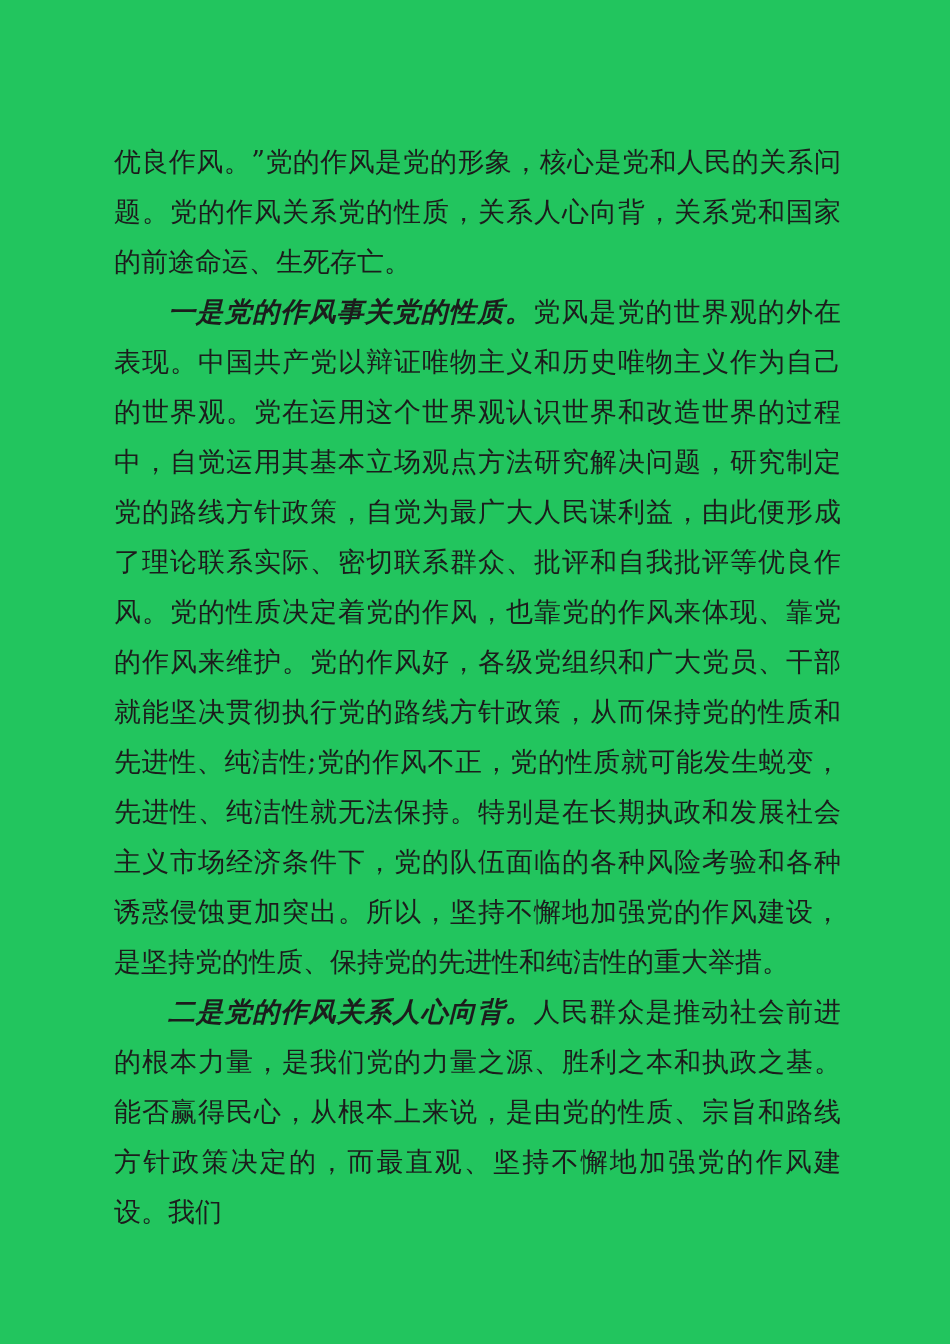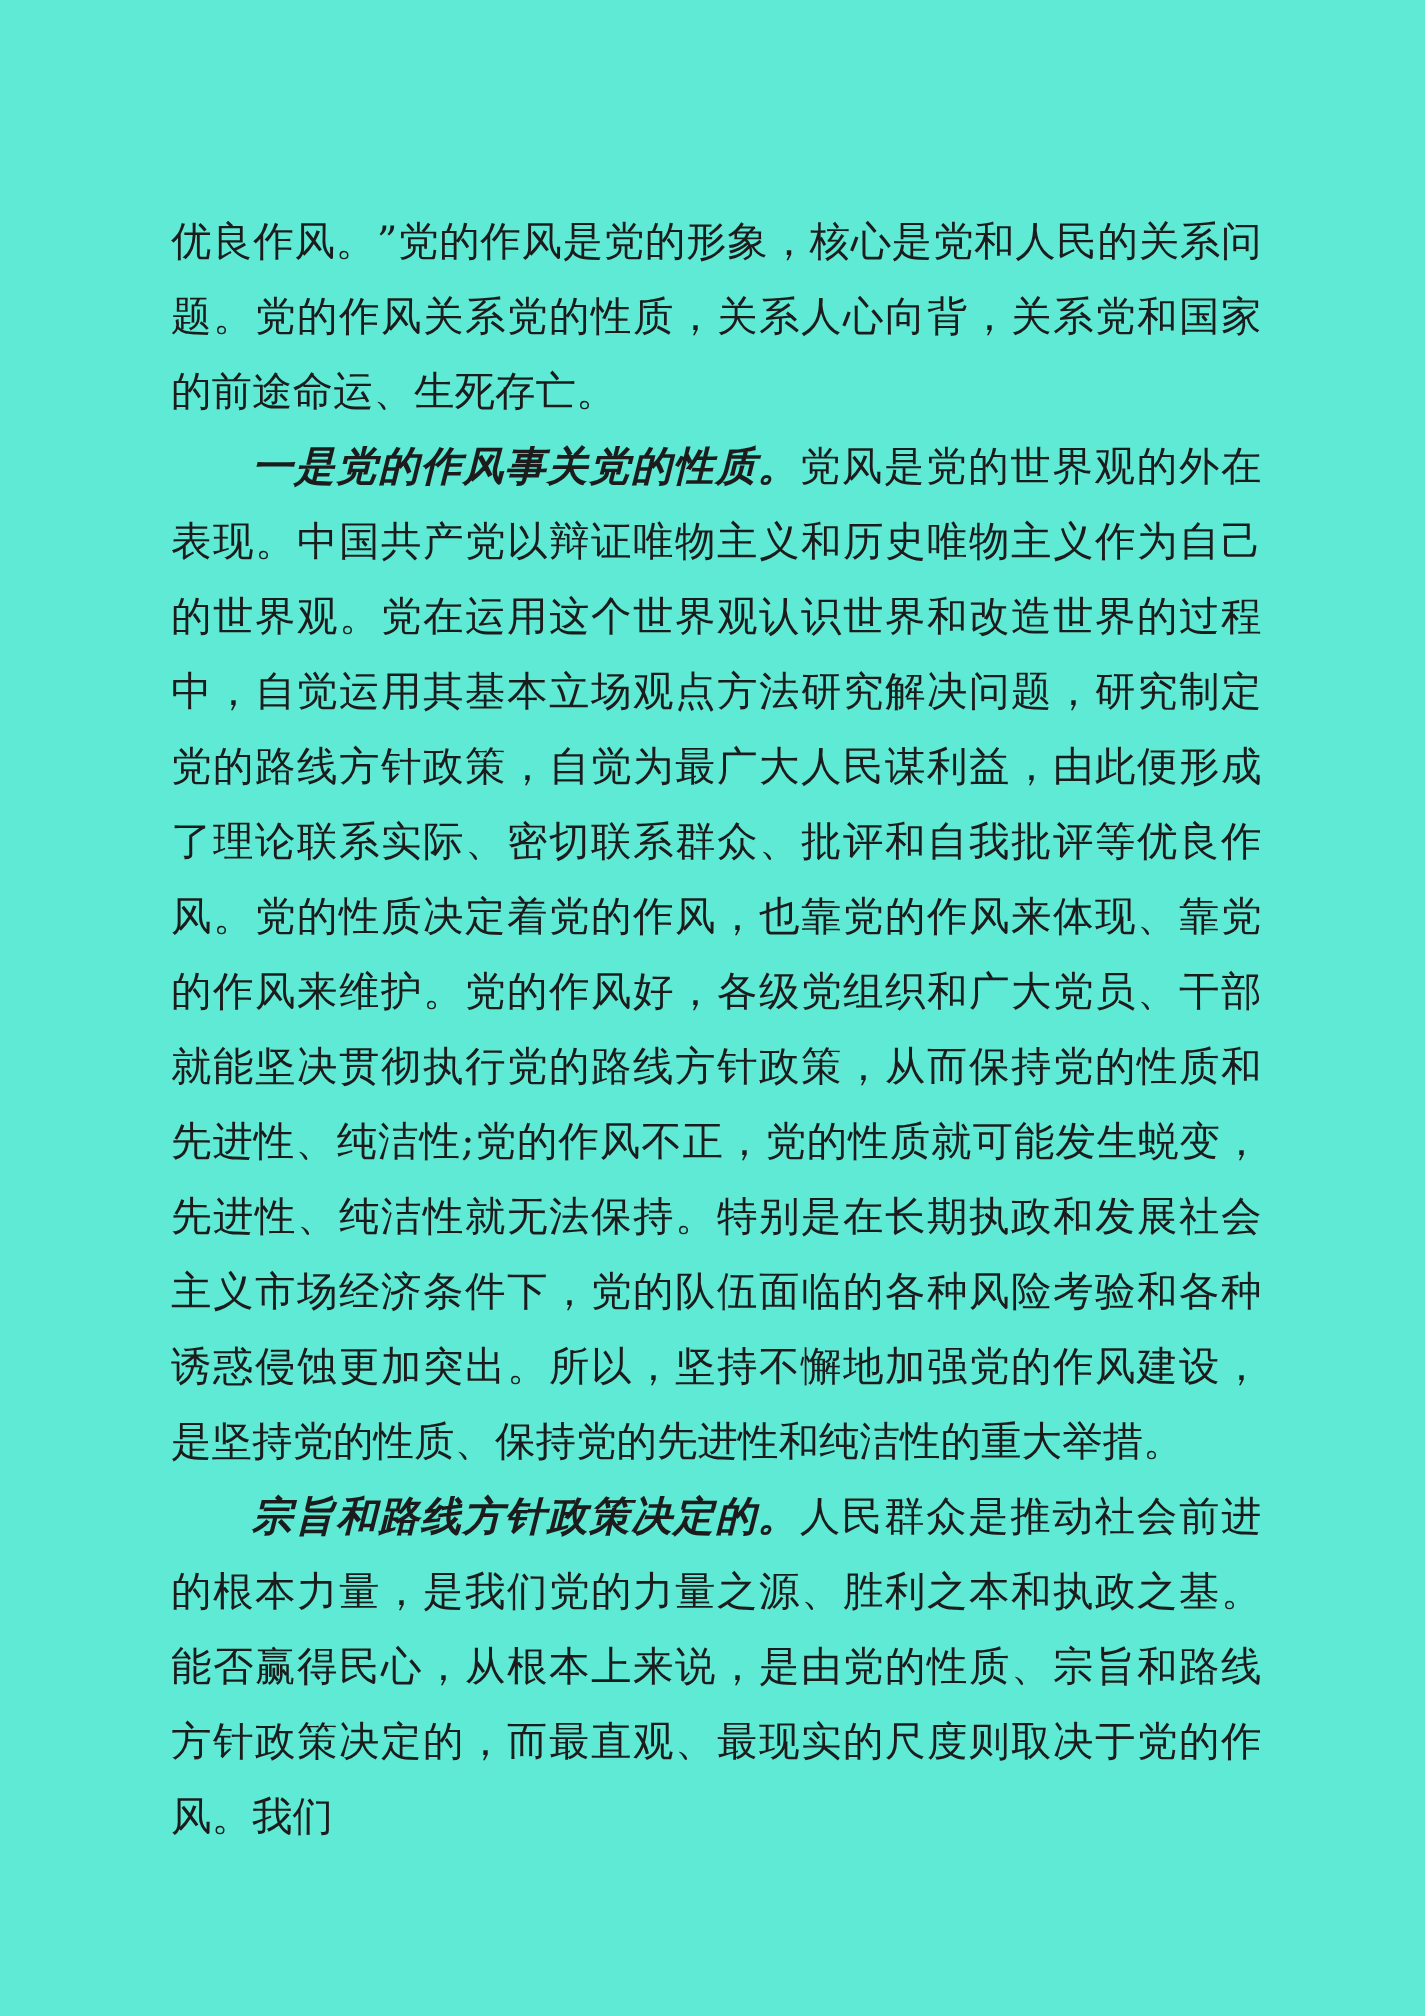--- a/index.html
+++ b/index.html
@@ -4,21 +4,21 @@
 <style>
   html, body {
     margin: 0;
     padding: 0;
     background: #ffffff;
   }
   .page {
     position: relative;
     width: 950px;
     height: 1344px;
-    background: #5eead4;
+    background: #22c55e;
     overflow: hidden;
   }
   .doc-body {
     position: absolute;
     left: 114px;
     top: 137px;
     width: 727px;
   }
   .para {
     margin: 0;
@@ -42,16 +42,16 @@
 </head>
 <body>
 
 <div class="page">
   <div class="doc-body">
 
     <p class="para"><span>优良作风。”党的作风是党的形象，核心是党和人民的关系问题。党的作风关系党的性质，关系人心向背，关系党和国家的前途命运、生死存亡。</span></p>
 
     <p class="para indent"><strong class="lead">一是党的作风事关党的性质。</strong><span>党风是党的世界观的外在表现。中国共产党以辩证唯物主义和历史唯物主义作为自己的世界观。党在运用这个世界观认识世界和改造世界的过程中，自觉运用其基本立场观点方法研究解决问题，研究制定党的路线方针政策，自觉为最广大人民谋利益，由此便形成了理论联系实际、密切联系群众、批评和自我批评等优良作风。党的性质决定着党的作风，也靠党的作风来体现、靠党的作风来维护。党的作风好，各级党组织和广大党员、干部就能坚决贯彻执行党的路线方针政策，从而保持党的性质和先进性、纯洁性;党的作风不正，党的性质就可能发生蜕变，先进性、纯洁性就无法保持。特别是在长期执政和发展社会主义市场经济条件下，党的队伍面临的各种风险考验和各种诱惑侵蚀更加突出。所以，坚持不懈地加强党的作风建设，是坚持党的性质、保持党的先进性和纯洁性的重大举措。</span></p>
 
-    <p class="para indent"><strong class="lead">宗旨和路线方针政策决定的。</strong><span>人民群众是推动社会前进的根本力量，是我们党的力量之源、胜利之本和执政之基。能否赢得民心，从根本上来说，是由党的性质、宗旨和路线方针政策决定的，而最直观、最现实的尺度则取决于党的作风。我们</span></p>
+    <p class="para indent"><strong class="lead">二是党的作风关系人心向背。</strong><span>人民群众是推动社会前进的根本力量，是我们党的力量之源、胜利之本和执政之基。能否赢得民心，从根本上来说，是由党的性质、宗旨和路线方针政策决定的，而最直观、坚持不懈地加强党的作风建设。我们</span></p>
 
   </div>
 </div>
 
 </body></html>

